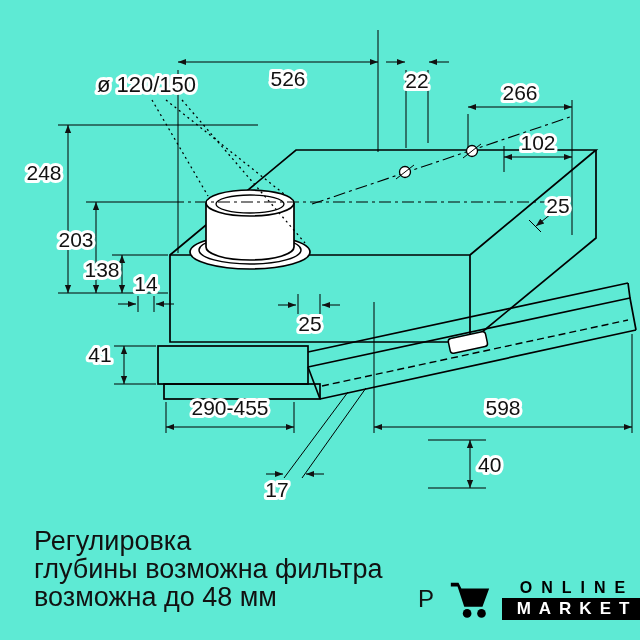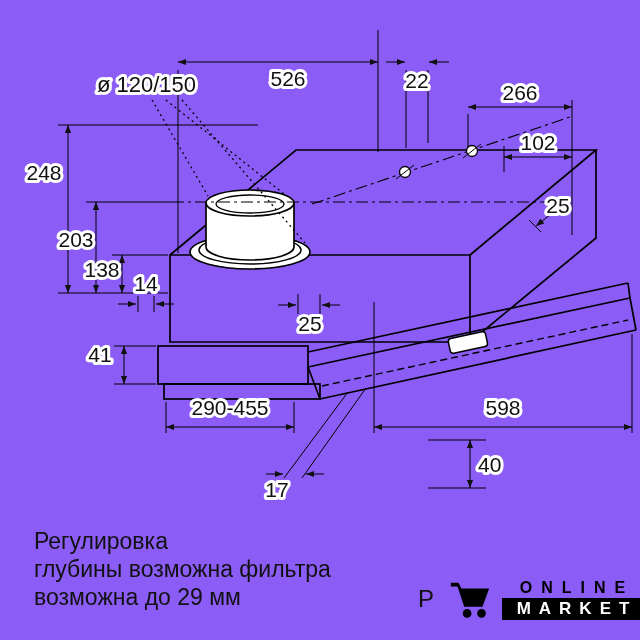--- a/index.html
+++ b/index.html
@@ -1,21 +1,21 @@
 <!DOCTYPE html>
 <html><head>
 <meta charset="utf-8">
 <style>
   html,body{margin:0;padding:0;background:#fff;}
-  .page{position:relative;width:640px;height:640px;background:#8b5cf6;overflow:hidden;
+  .page{position:relative;width:640px;height:640px;background:#5eead4;overflow:hidden;
         font-family:"Liberation Sans", sans-serif;color:#111;}
   svg text{font-family:"Liberation Sans", sans-serif;}
   .lbl{font-size:21px;fill:#111;paint-order:stroke;stroke:#fff;stroke-width:6px;stroke-linejoin:round;}
   .lbl-big{font-size:22px;}
-  .caption{position:absolute;left:34px;top:527px;font-size:23px;line-height:28px;color:#111;}
+  .caption{position:absolute;left:34px;top:527px;font-size:27px;line-height:28px;color:#111;}
   .logo{position:absolute;left:418px;top:576px;display:flex;align-items:center;gap:9px;}
   .logo-prefix{font-size:24px;color:#111;margin-right:4px;}
   .logo-col{display:flex;flex-direction:column;align-items:stretch;width:150px;}
   .logo-top{font-size:16px;font-weight:bold;letter-spacing:9px;color:#000;text-align:center;line-height:20px;}
   .logo-bottom{font-size:17px;font-weight:bold;letter-spacing:8px;color:#fff;background:#000;
                text-align:center;line-height:22px;padding:0 2px;}
 </style>
 </head>
 <body>
 
@@ -147,21 +147,21 @@
   <text class="lbl" x="230" y="415" text-anchor="middle">290-455</text>
   <text class="lbl" x="503" y="415" text-anchor="middle">598</text>
   <text class="lbl" x="478" y="472">40</text>
   <text class="lbl" x="277" y="497" text-anchor="middle">17</text>
 </svg>
 
 
 <div class="caption">
   <div>Регулировка</div>
   <div>глубины возможна фильтра</div>
-  <div>возможна до 29 мм</div>
+  <div>возможна до 48 мм</div>
 </div>
 
 
 <div class="logo">
   <span class="logo-prefix">P</span>
   <span style="display:inline-block;width:46px;height:46px;">
     <svg width="46" height="46" viewBox="0 0 48 48">
       <path d="M4 7 h8 l3 6 h29 l-7 19 H18 L11 11 H4 Z" fill="#000"></path>
       <circle cx="21" cy="39" r="4.5" fill="#000"></circle>
       <circle cx="36" cy="39" r="4.5" fill="#000"></circle>

